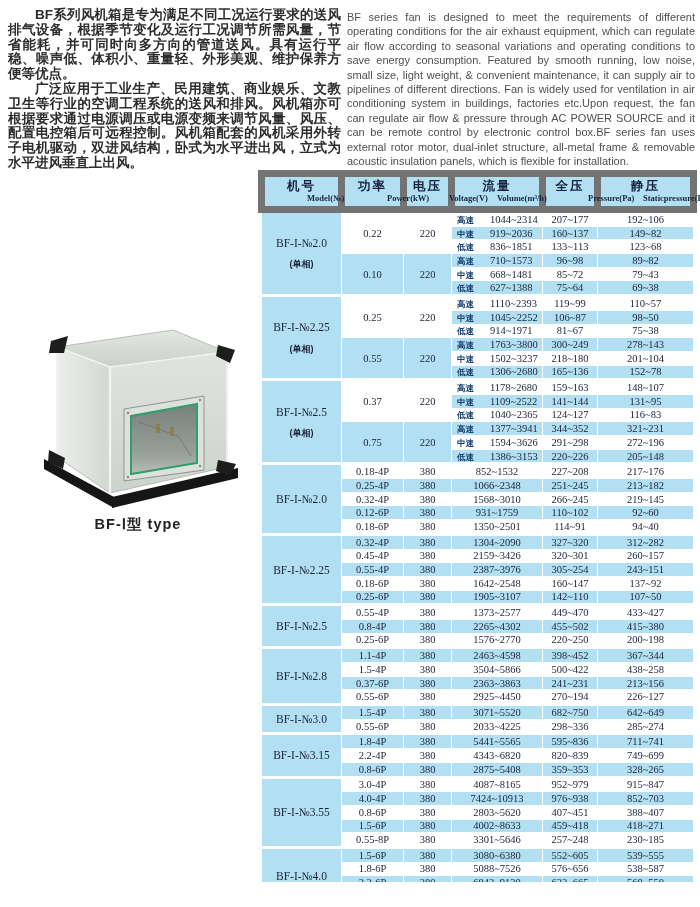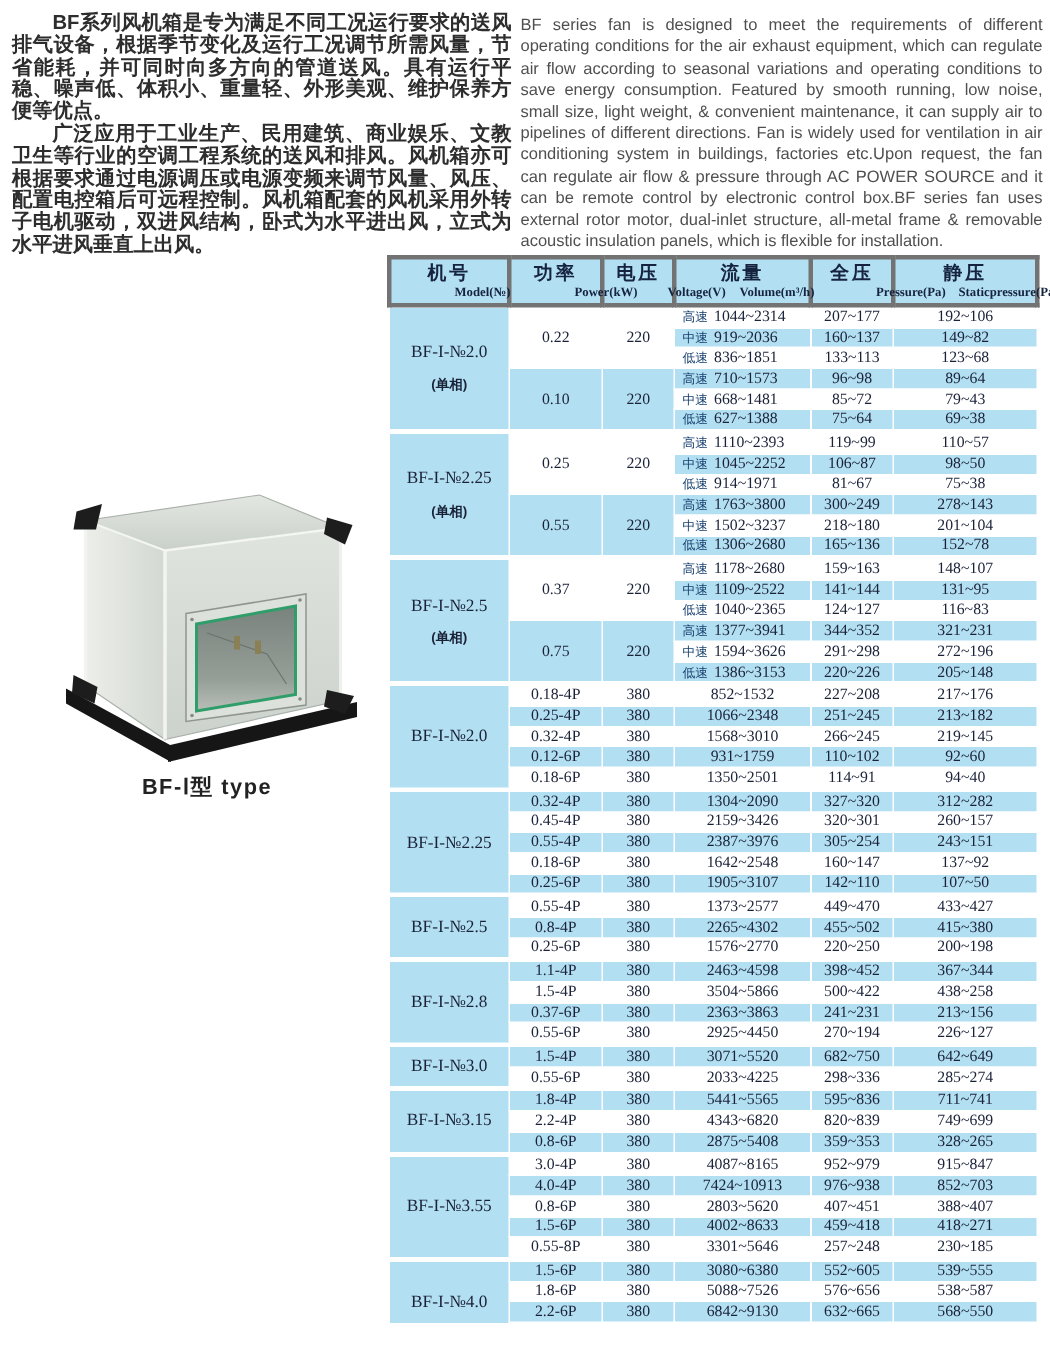--- a/index.html
+++ b/index.html
@@ -17,37 +17,37 @@
 
   
   .product{position:absolute;left:28px;top:296px;width:220px;text-align:center;}
   .product svg{display:block;}
   .caption{margin-top:3px;font-family:"Liberation Sans",sans-serif;font-weight:bold;
            font-size:14.5px;color:#222222;letter-spacing:1px;}
 
   
   .spec-wrap{position:absolute;left:258px;top:170px;width:432px;}
   table.spec{border-collapse:collapse;table-layout:fixed;width:432px;}
-  .spec th{background:#b3dff2;border:3px solid #737373;padding:2px 0 3px;vertical-align:middle;}
+  .spec th{background:#b3dff2;border:7px solid #737373;padding:2px 0 3px;vertical-align:middle;}
   .h-zh{font-family:"Liberation Sans",sans-serif;font-weight:bold;font-size:12.5px;
         color:#15233f;letter-spacing:2px;line-height:14px;}
   .h-en{font-family:"Liberation Serif",serif;font-size:8.5px;color:#15233f;
         margin-top:1px;letter-spacing:0;line-height:9px;padding-left:42px;}
   .spec td{border:1px solid #ffffff;text-align:center;vertical-align:middle;
            font-family:"Liberation Serif",serif;font-size:10.5px;color:#1a2238;
            height:12.7px;padding:0;line-height:1.05;overflow:hidden;white-space:nowrap;}
   tr.sec-start td{border-top:3px solid #ffffff;}
   .c-blue{background:#b3dff2;} .c-white{background:#ffffff;}
   .cell-model{color:#121b36;}
   .model-name{font-family:"Liberation Serif",serif;font-size:11.5px;}
   .model-phase{font-family:"Liberation Sans",sans-serif;font-weight:bold;
                font-size:9px;margin-top:11px;}
   .cell-volume.with-speed{text-align:left;padding-left:5px;}
-  .speed-label{font-family:"Liberation Sans",sans-serif;font-weight:normal;
-               font-size:8.5px;color:#17406f;margin-right:4px;}
+  .speed-label{font-family:"Liberation Sans",sans-serif;font-weight:bold;
+               font-size:8.5px;color:#17406f;margin-right:16px;}
 
   
   .note{position:absolute;left:258px;top:893px;font-family:"Liberation Sans",sans-serif;
         font-weight:bold;font-size:11px;color:#2b2b2b;}
 </style>
 </head>
 <body>
 
 <div class="page">
 
@@ -172,21 +172,21 @@
           <tr>
             <td class="cell-volume c-white with-speed"><span class="speed-label">低速</span><span class="vol-val">836~1851</span></td>
             <td class="cell-pressure c-white">133~113</td>
             <td class="cell-static c-white">123~68</td>
           </tr>
           <tr>
             <td class="cell-power c-blue" rowspan="3">0.10</td>
             <td class="cell-voltage c-blue" rowspan="3">220</td>
             <td class="cell-volume c-blue with-speed"><span class="speed-label">高速</span><span class="vol-val">710~1573</span></td>
             <td class="cell-pressure c-blue">96~98</td>
-            <td class="cell-static c-blue">89~64</td>
+            <td class="cell-static c-blue">89~82</td>
           </tr>
           <tr>
             <td class="cell-volume c-white with-speed"><span class="speed-label">中速</span><span class="vol-val">668~1481</span></td>
             <td class="cell-pressure c-white">85~72</td>
             <td class="cell-static c-white">79~43</td>
           </tr>
           <tr>
             <td class="cell-volume c-blue with-speed"><span class="speed-label">低速</span><span class="vol-val">627~1388</span></td>
             <td class="cell-pressure c-blue">75~64</td>
             <td class="cell-static c-blue">69~38</td>

